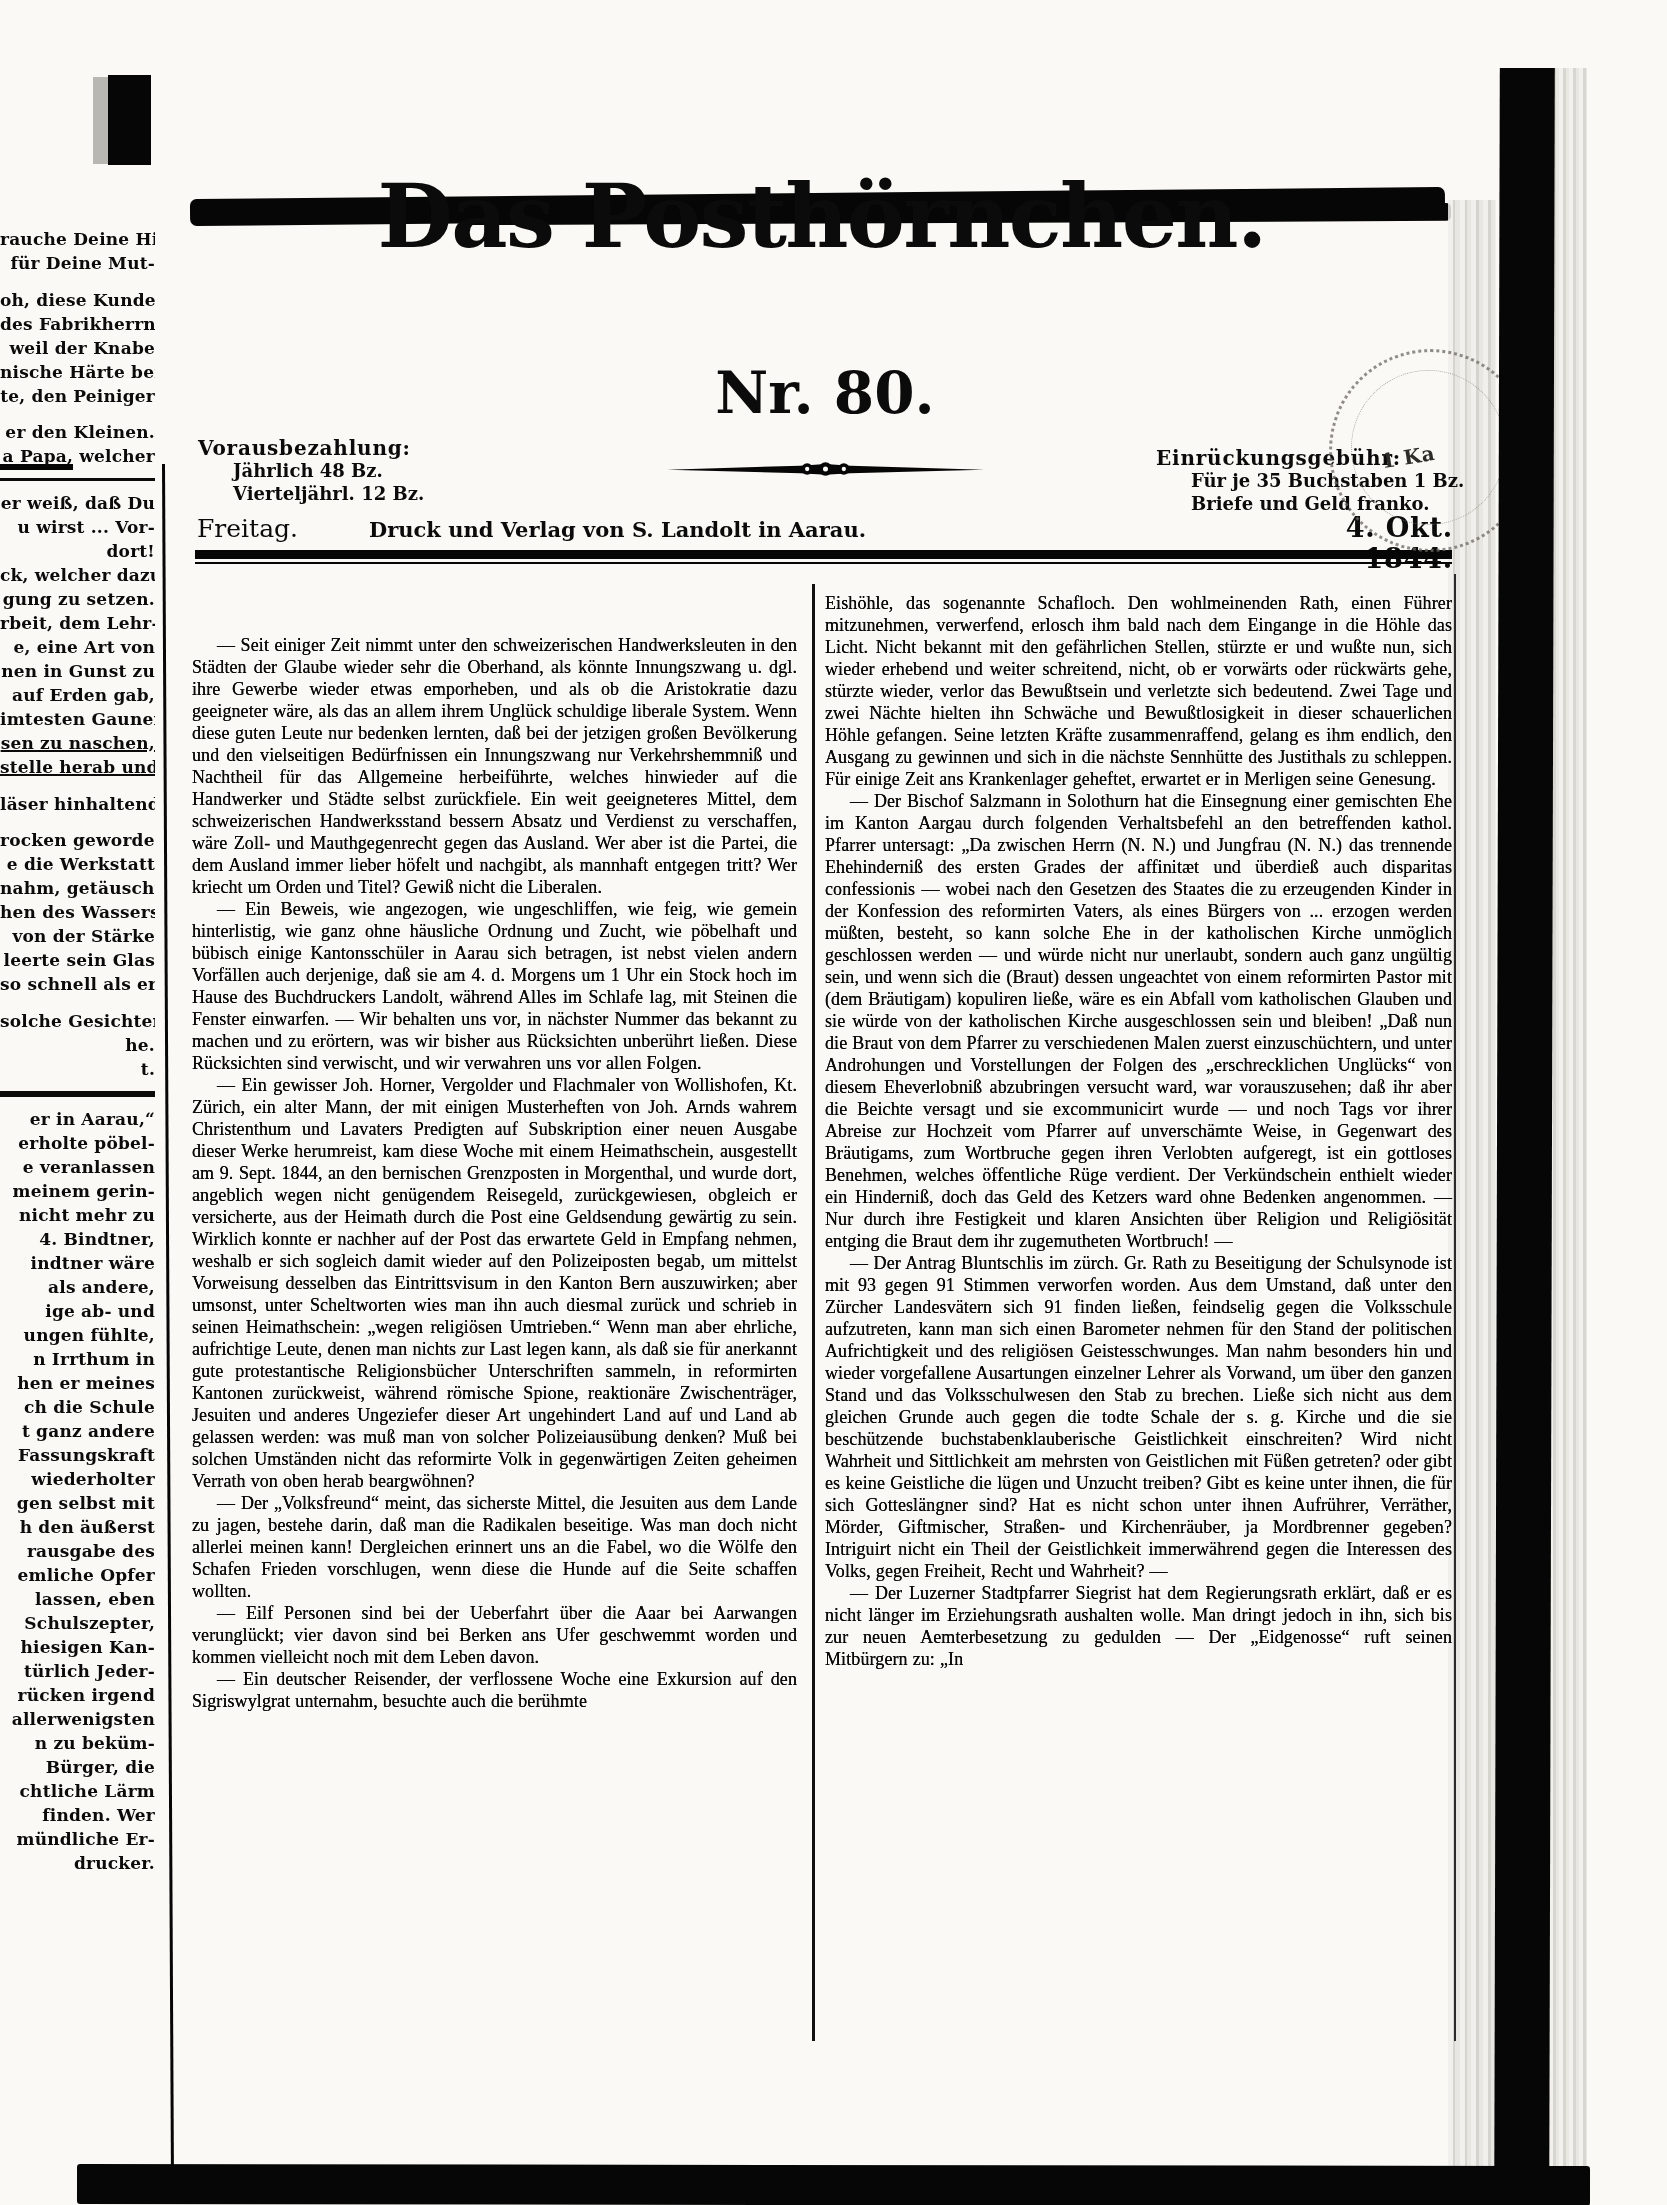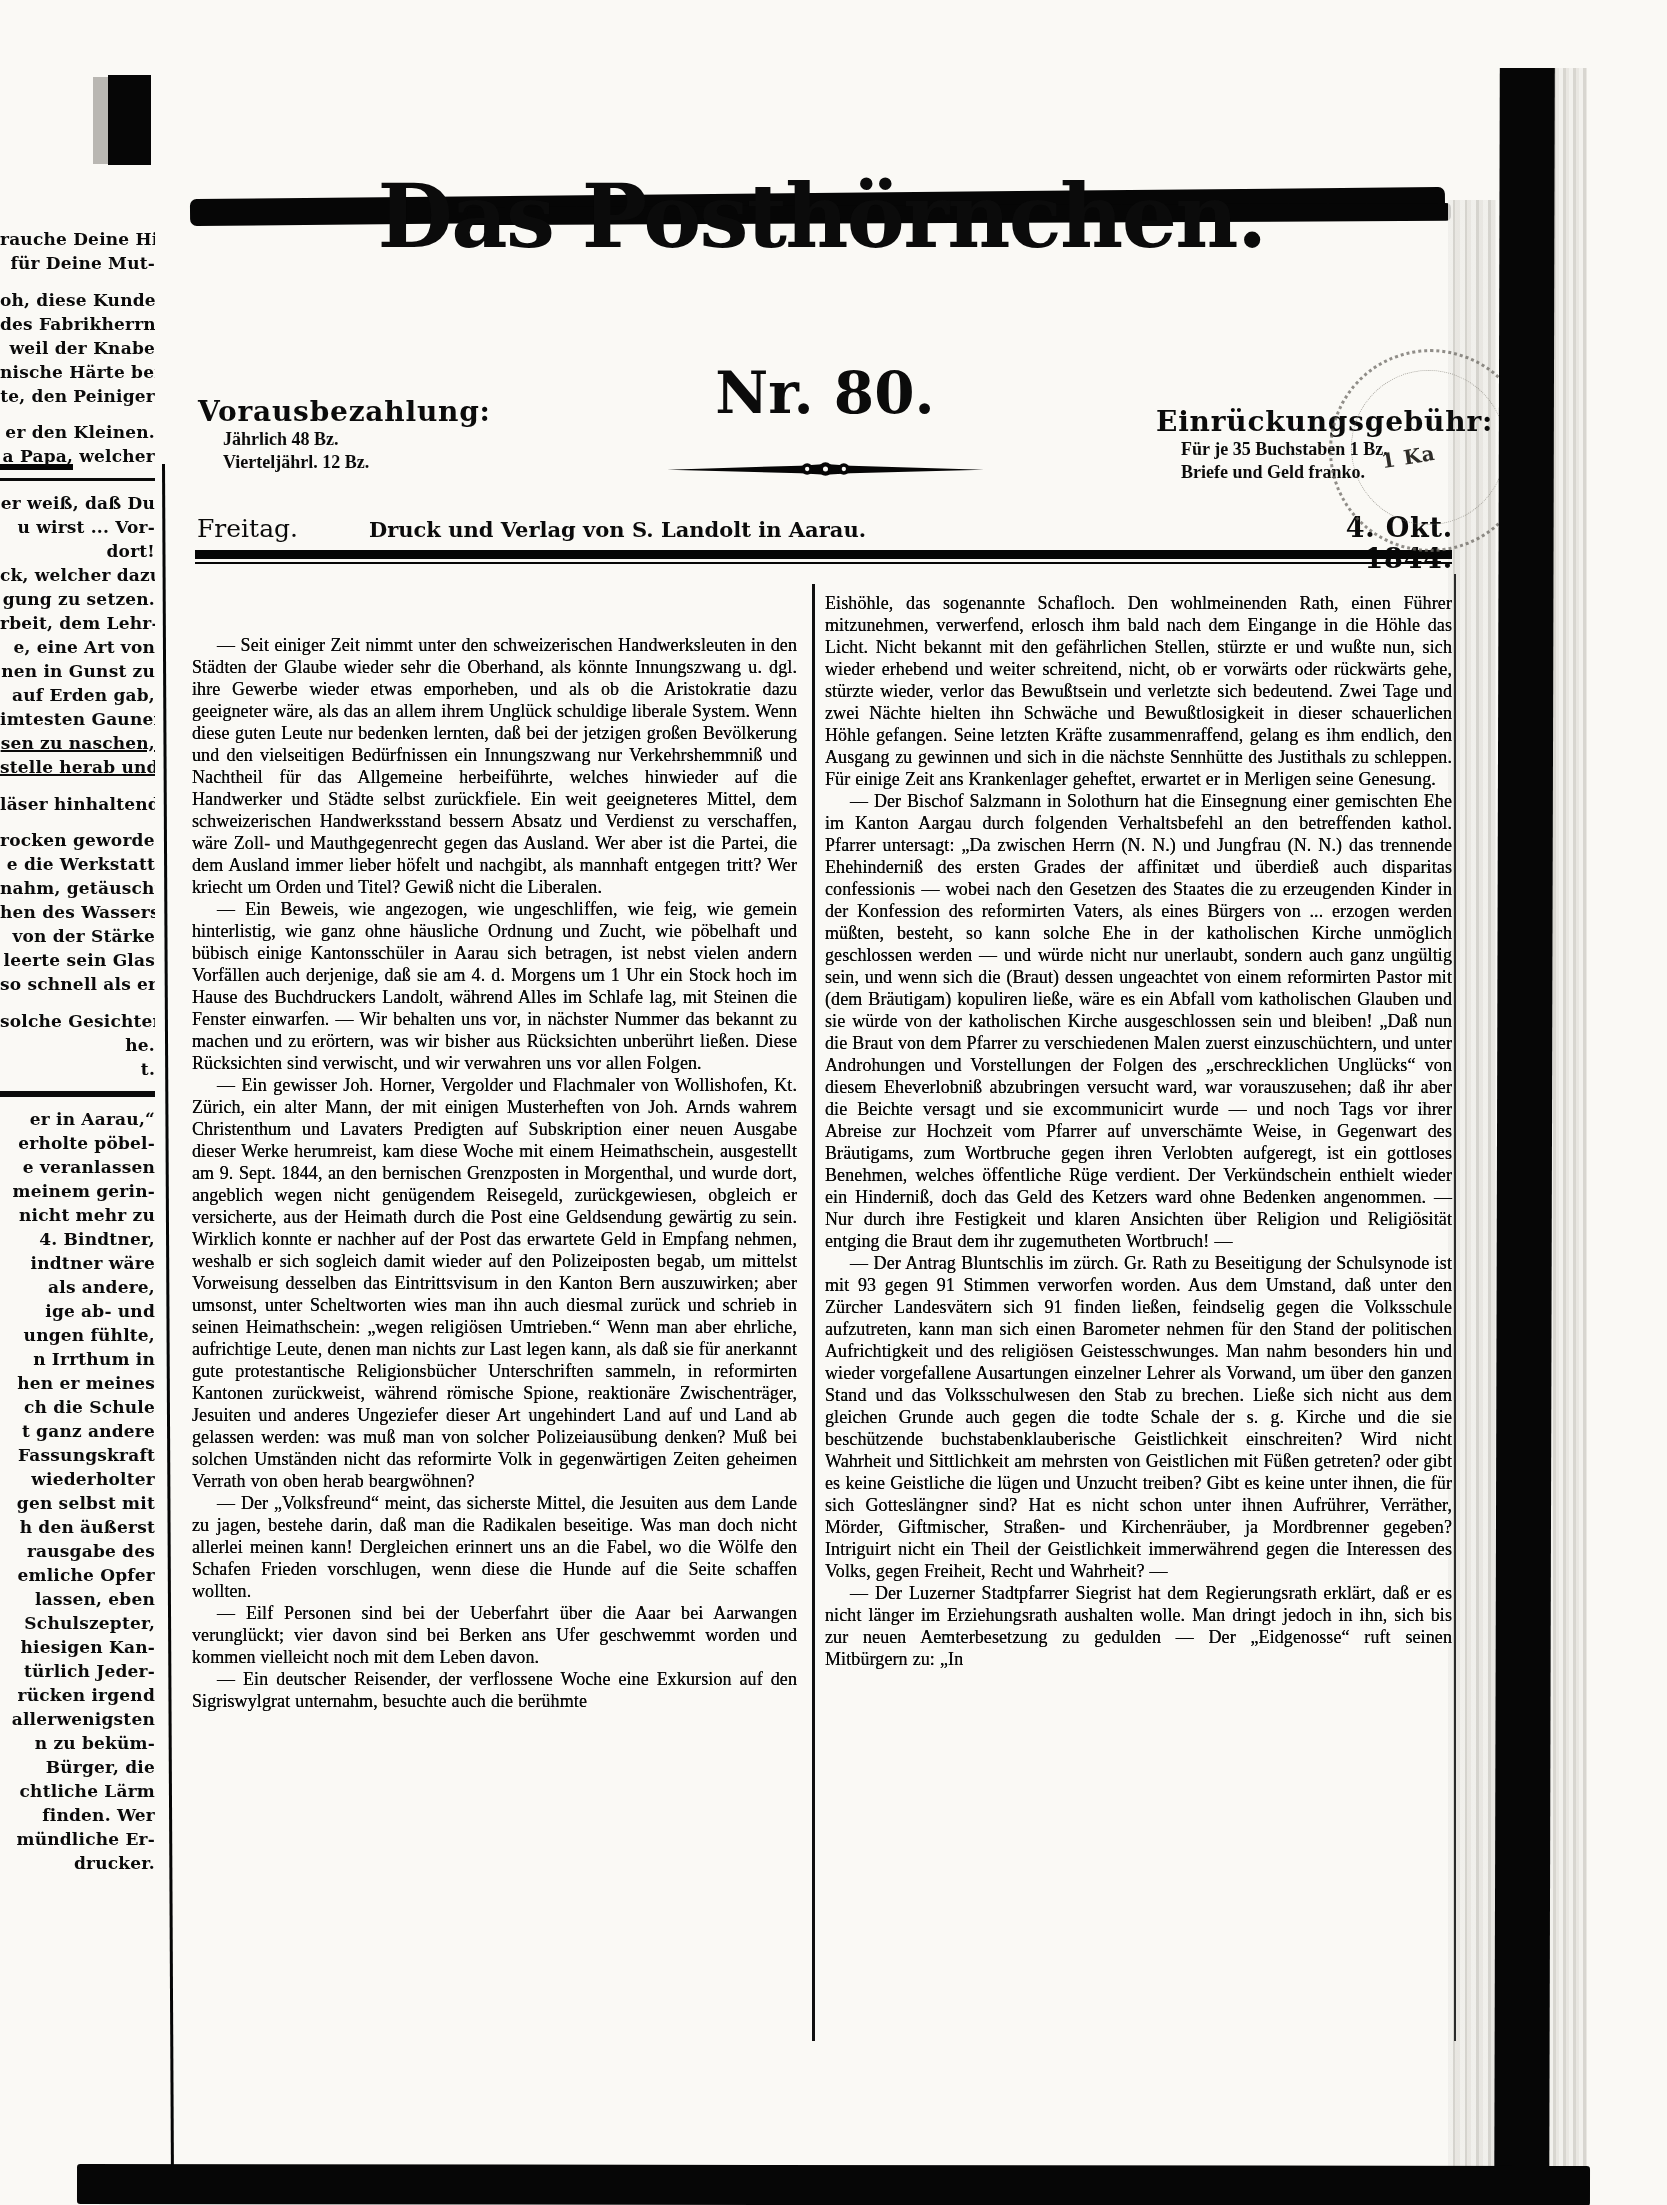--- a/index.html
+++ b/index.html
@@ -37,22 +37,22 @@
   #margin-strip .m-line{overflow:hidden;}
   .m-gap{height:12.5px;}
   .m-rule-thin{height:0;border-top:3.3px solid #0b0b0b;margin:10px 0 10px 0;width:125px;margin-left:auto;margin-right:30px;width:100%;}
   .m-rule-thick{height:0;border-top:6.7px solid #0b0b0b;margin:10px 0 10px 0;}
   .m-underline{text-decoration:underline;text-decoration-thickness:2.1px;}
 
   
   #masthead-title{position:absolute;left:192px;top:165px;width:1259px;text-align:center;
       font-size:87px;font-weight:bold;letter-spacing:-1.7px;white-space:nowrap;}
   #prepay{position:absolute;left:198px;top:395px;font-weight:bold;}
-  #prepay .h, #fee .h{font-size:28px;letter-spacing:0.8px;}
-  #prepay .l, #fee .l{font-size:18px;margin-left:25px;line-height:22.5px;font-family:Liberation Serif, serif;}
+  #prepay .h, #fee .h{font-size:20px;letter-spacing:0.8px;margin-top:41px;}
+  #prepay .l, #fee .l{font-size:18px;margin-left:35px;line-height:22.5px;}
   #issue-no{position:absolute;left:650px;top:359px;width:350px;text-align:center;
       font-size:58px;font-weight:bold;}
   #ornament{position:absolute;left:667px;top:459px;width:317px;height:20px;}
   #fee{position:absolute;left:1156px;top:405px;font-weight:bold;}
 
   #dateline-weekday{position:absolute;left:197px;top:514px;font-size:25px;font-weight:normal;}
   #dateline-imprint{position:absolute;left:359px;top:517px;width:517px;text-align:center;
       font-size:21px;font-weight:bold;}
   #dateline-date{position:absolute;left:1251px;top:512px;width:202px;text-align:right;
       font-size:27px;font-weight:bold;letter-spacing:0.8px;}

